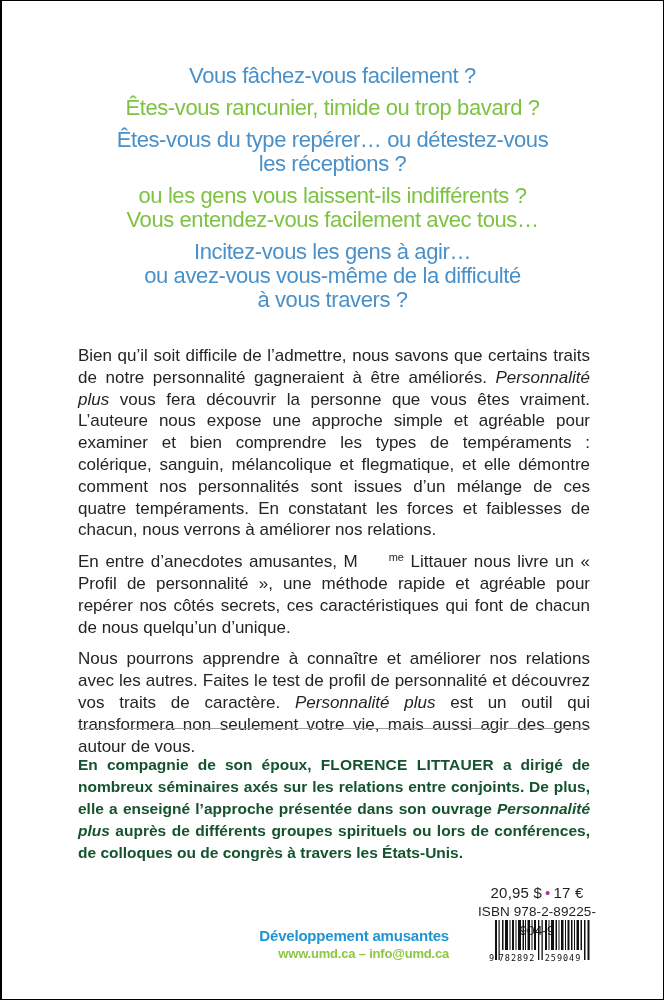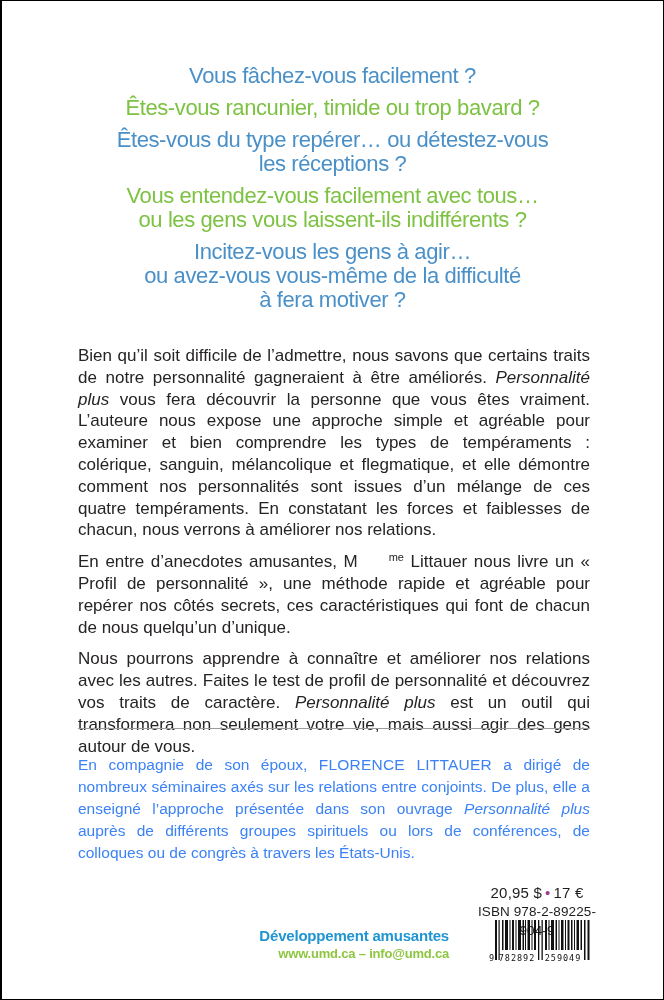--- a/index.html
+++ b/index.html
@@ -39,23 +39,23 @@
   .it{font-style:italic;}
   .sup{font-size:11px;vertical-align:super;line-height:0;margin-left:31px;}
   
   .divider{
     position:absolute;top:727px;left:76px;width:512px;height:1px;
     background:#9b9b9b;
   }
   .bio{
     position:absolute;top:753px;left:76px;width:512px;
     font-size:15.5px;line-height:21.9px;
-    font-weight:400;
+    font-weight:700;
     text-align:justify;
-    color:#3b82f6;
+    color:#14532d;
   }
   .bio .name{letter-spacing:0.2px;}
   
   .price-block{
     position:absolute;top:882px;left:465px;width:140px;
     text-align:center;color:#1f1d1d;
   }
   .price-line{font-size:15px;line-height:19px;letter-spacing:0.2px;}
   .price-sep{color:var(--price-bullet,#a03a96);padding:0 3px;}
   .isbn-line{font-size:13.5px;line-height:19px;letter-spacing:0.1px;}
@@ -92,27 +92,27 @@
       <div>Vous fâchez-vous facilement ?</div>
     </div>
     <div class="q green">
       <div>Êtes-vous rancunier, timide ou trop bavard ?</div>
     </div>
     <div class="q blue">
       <div>Êtes-vous du type repérer… ou détestez-vous</div>
       <div>les réceptions ?</div>
     </div>
     <div class="q green">
+      <div>ou les gens vous laissent-ils indifférents ?</div>
       <div>Vous entendez-vous facilement avec tous…</div>
-      <div>ou les gens vous laissent-ils indifférents ?</div>
     </div>
     <div class="q blue">
       <div>Incitez-vous les gens à agir…</div>
       <div>ou avez-vous vous-même de la difficulté</div>
-      <div>à fera motiver ?</div>
+      <div>à vous travers ?</div>
     </div>
   </div>
 
   <div class="body-copy">
     <p><span>Bien qu’il soit difficile de l’admettre, nous savons que certains traits de notre personnalité gagneraient à être améliorés. </span><span class="it">Personnalité plus</span><span> vous fera découvrir la personne que vous êtes vraiment. L’auteure nous expose une approche simple et agréable pour examiner et bien comprendre les types de tempéraments : colérique, sanguin, mélancolique et flegmatique, et elle démontre comment nos personnalités sont issues d’un mélange de ces quatre tempéraments. En constatant les forces et faiblesses de chacun, nous verrons à améliorer nos relations.</span></p>
     <p><span>En entre d’anecdotes amusantes, M</span><span class="sup">me</span><span> Littauer nous livre un « Profil de personnalité », une méthode rapide et agréable pour repérer nos côtés secrets, ces caractéristiques qui font de chacun de nous quelqu’un d’unique.</span></p>
     <p><span>Nous pourrons apprendre à connaître et améliorer nos relations avec les autres. Faites le test de profil de personnalité et découvrez vos traits de caractère. </span><span class="it">Personnalité plus</span><span> est un outil qui transformera non seulement votre vie, mais aussi agir des gens autour de vous.</span></p>
   </div>
 
   <div class="divider"></div>

